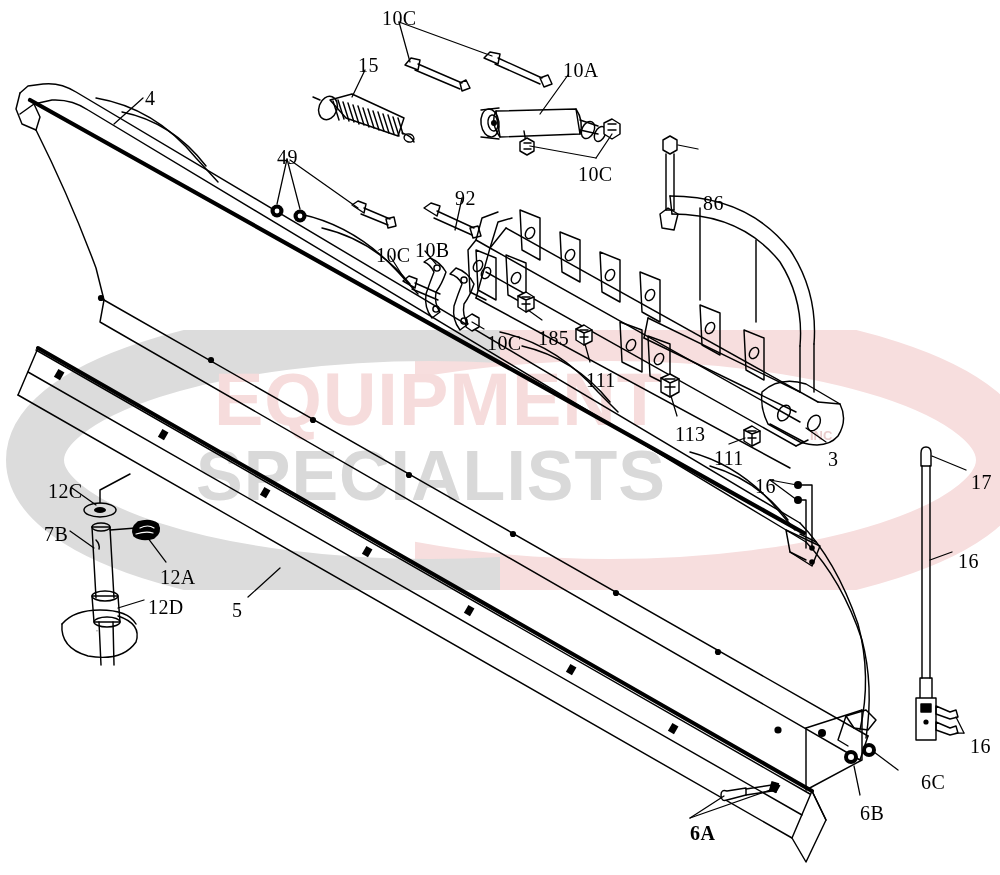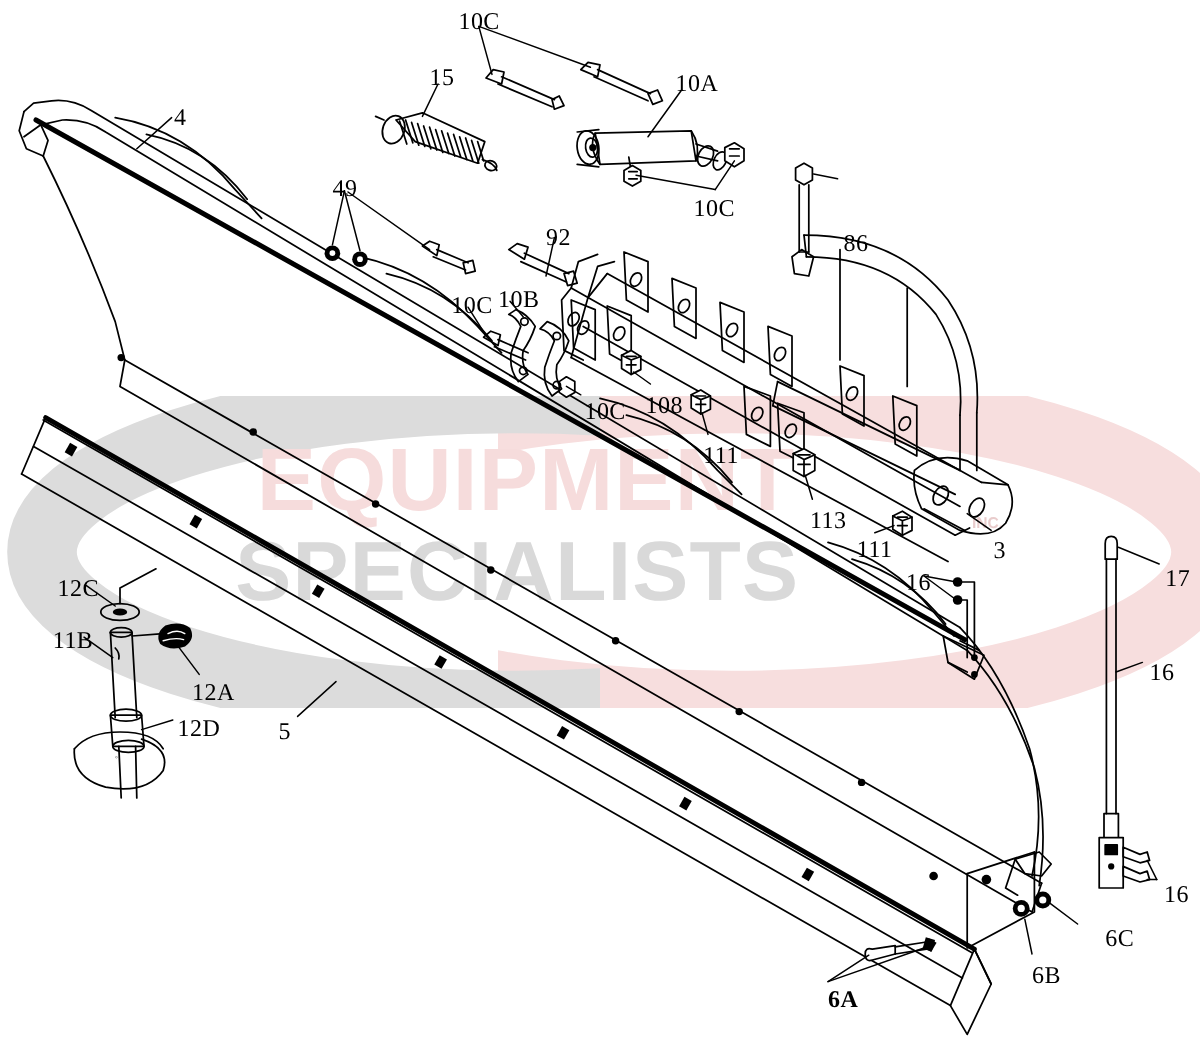--- a/index.html
+++ b/index.html
@@ -462,31 +462,31 @@
 <div class="callout" style="left:358px;top:55px;">15</div>
 <div class="callout" style="left:382px;top:8px;">10C</div>
 <div class="callout" style="left:563px;top:60px;">10A</div>
 <div class="callout" style="left:578px;top:164px;">10C</div>
 <div class="callout" style="left:703px;top:145px;margin-top:48px;">86</div>
 <div class="callout" style="left:277px;top:147px;">49</div>
 <div class="callout" style="left:455px;top:188px;">92</div>
 <div class="callout" style="left:376px;top:245px;">10C</div>
 <div class="callout" style="left:415px;top:240px;text-align:center;">10B</div>
 <div class="callout" style="left:487px;top:333px;">10C</div>
-<div class="callout" style="left:538px;top:328px;">108</div>
+<div class="callout" style="left:538px;top:328px;">185</div>
 <div class="callout" style="left:586px;top:370px;">111</div>
 <div class="callout" style="left:675px;top:424px;">113</div>
 <div class="callout" style="left:714px;top:448px;">111</div>
 <div class="callout" style="left:828px;top:449px;">3</div>
 <div class="callout" style="left:755px;top:476px;">16</div>
 <div class="callout" style="left:971px;top:472px;">17</div>
 <div class="callout" style="left:958px;top:551px;">16</div>
 <div class="callout" style="left:970px;top:736px;">16</div>
 <div class="callout" style="left:48px;top:481px;">12C</div>
-<div class="callout" style="left:44px;top:524px;">11B</div>
+<div class="callout" style="left:44px;top:524px;">7B</div>
 <div class="callout" style="left:160px;top:567px;">12A</div>
 <div class="callout" style="left:148px;top:597px;">12D</div>
 <div class="callout" style="left:232px;top:600px;">5</div>
 <div class="callout" style="left:905px;top:772px;margin-left:16px;">6C</div>
 <div class="callout" style="left:860px;top:803px;">6B</div>
 <div class="callout" style="left:690px;top:823px;font-weight:bold;">6A</div>
 
 </div>
 
 </body></html>

